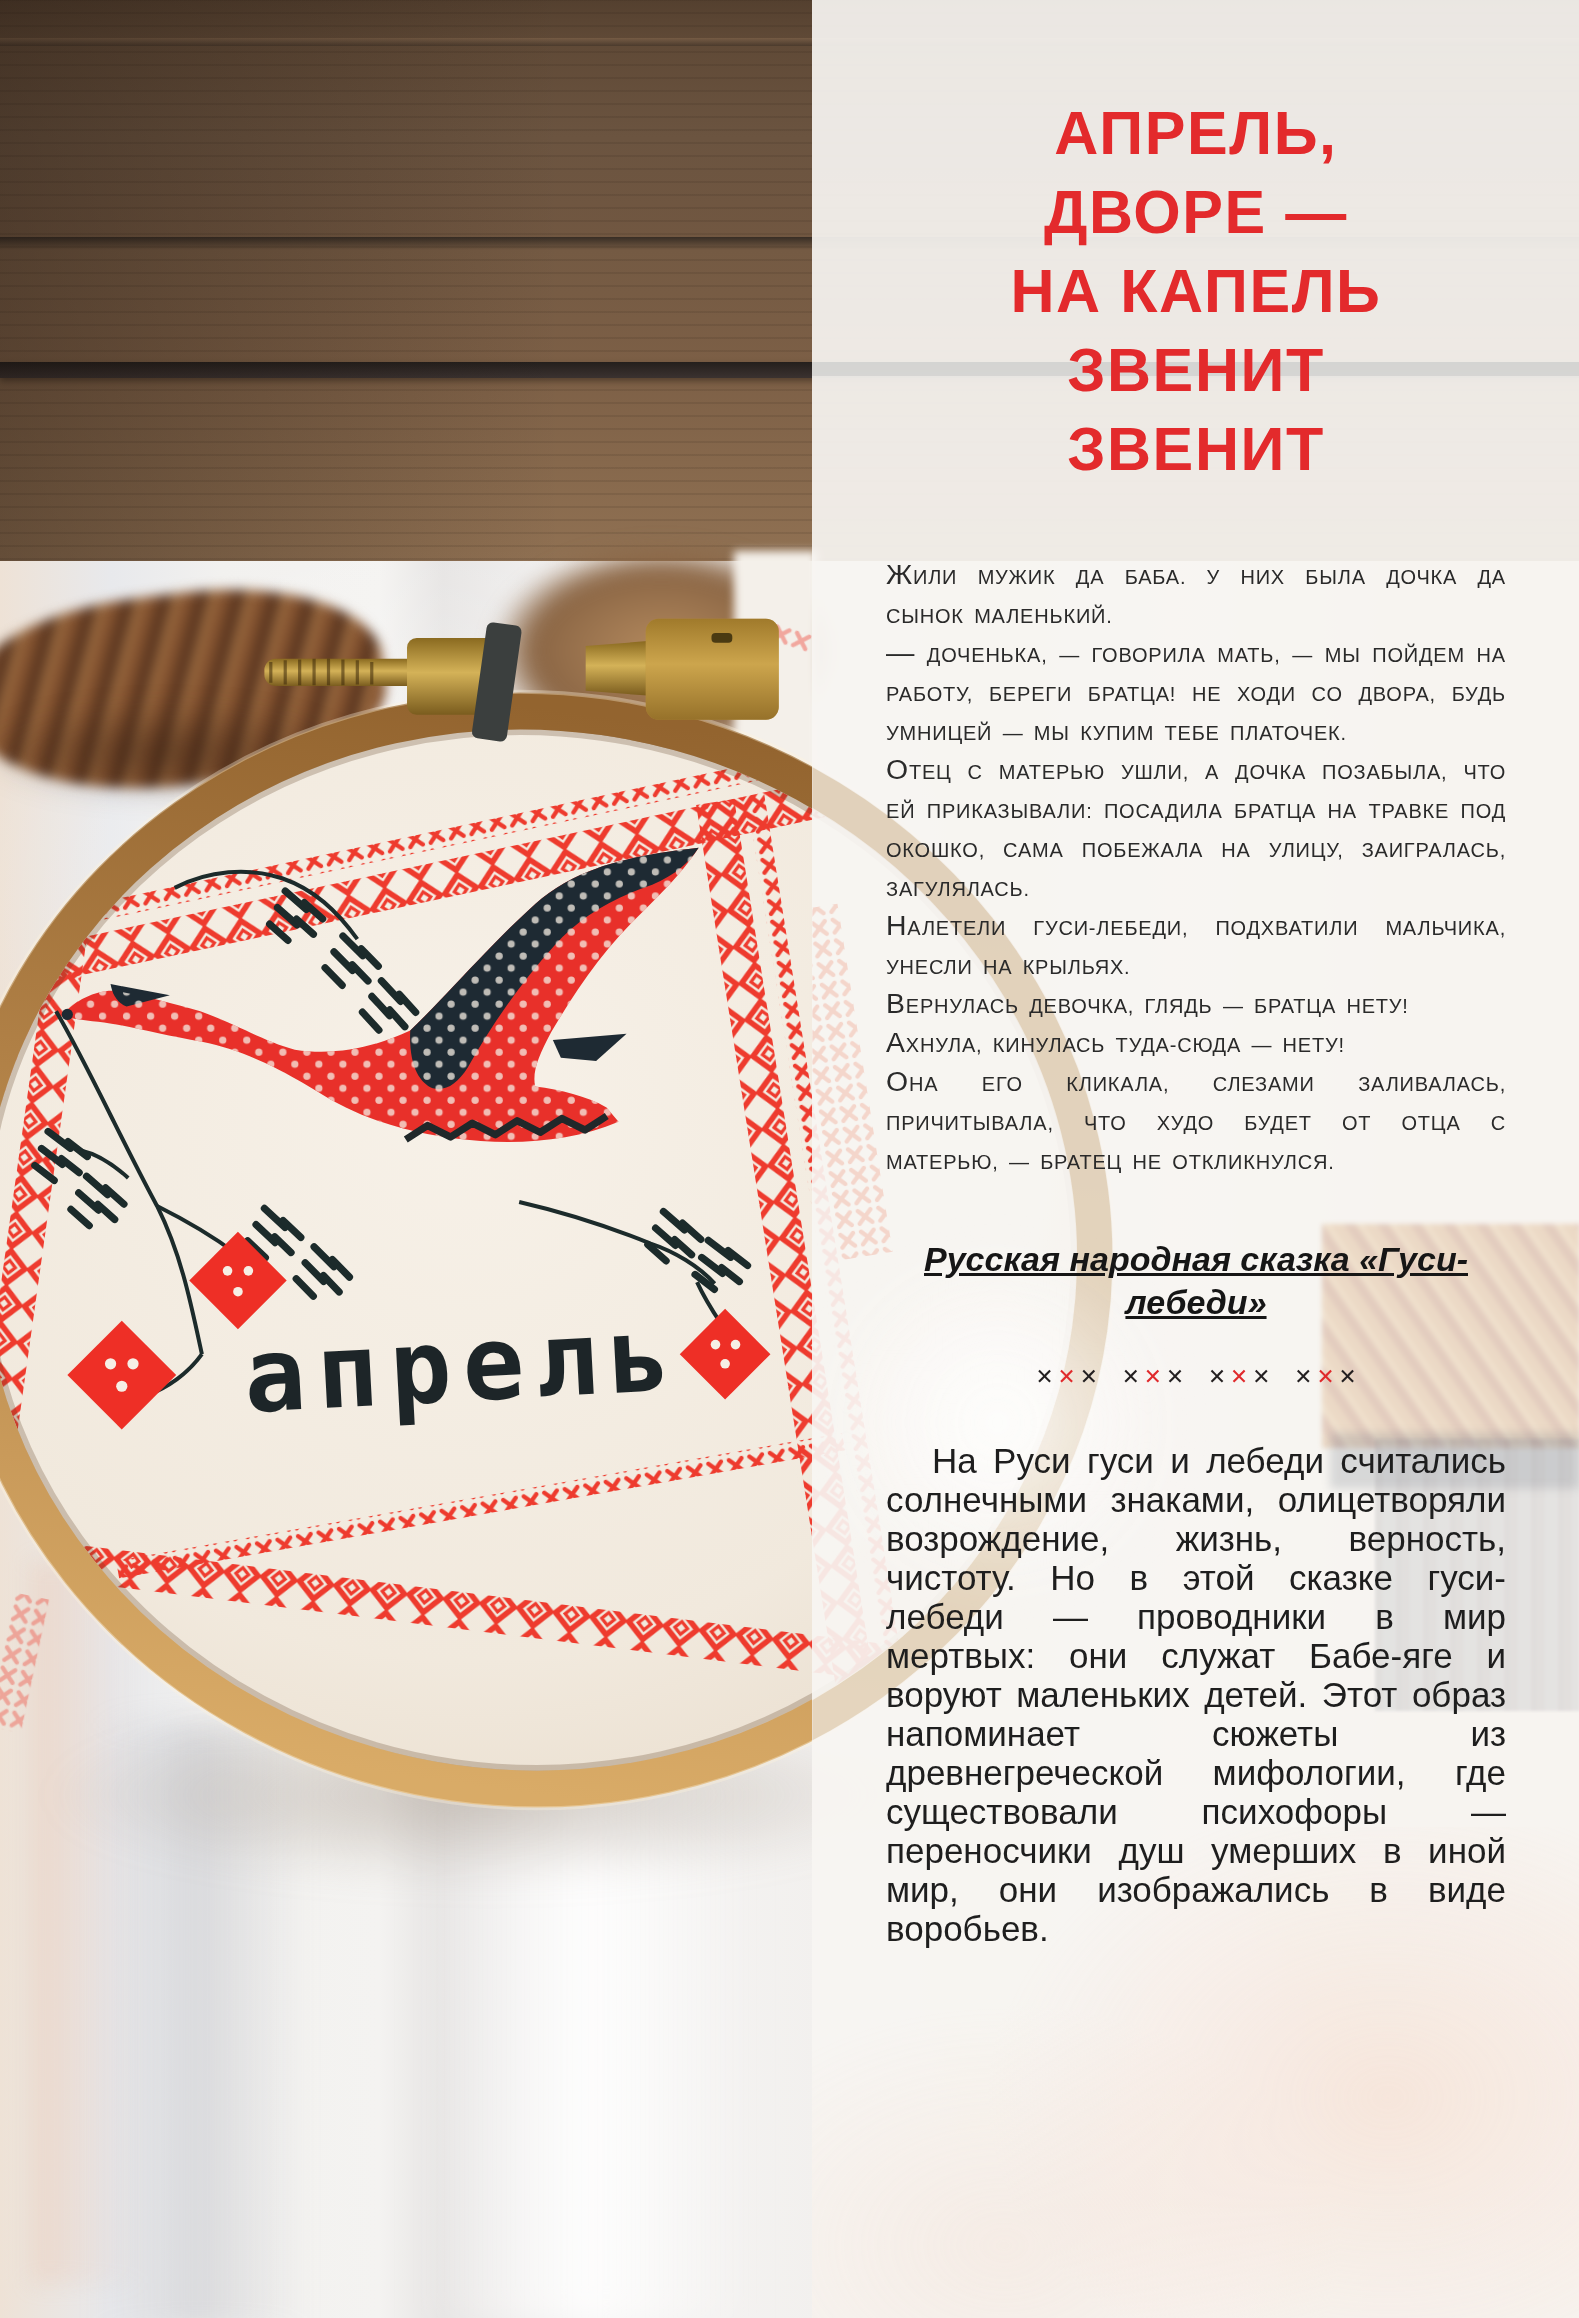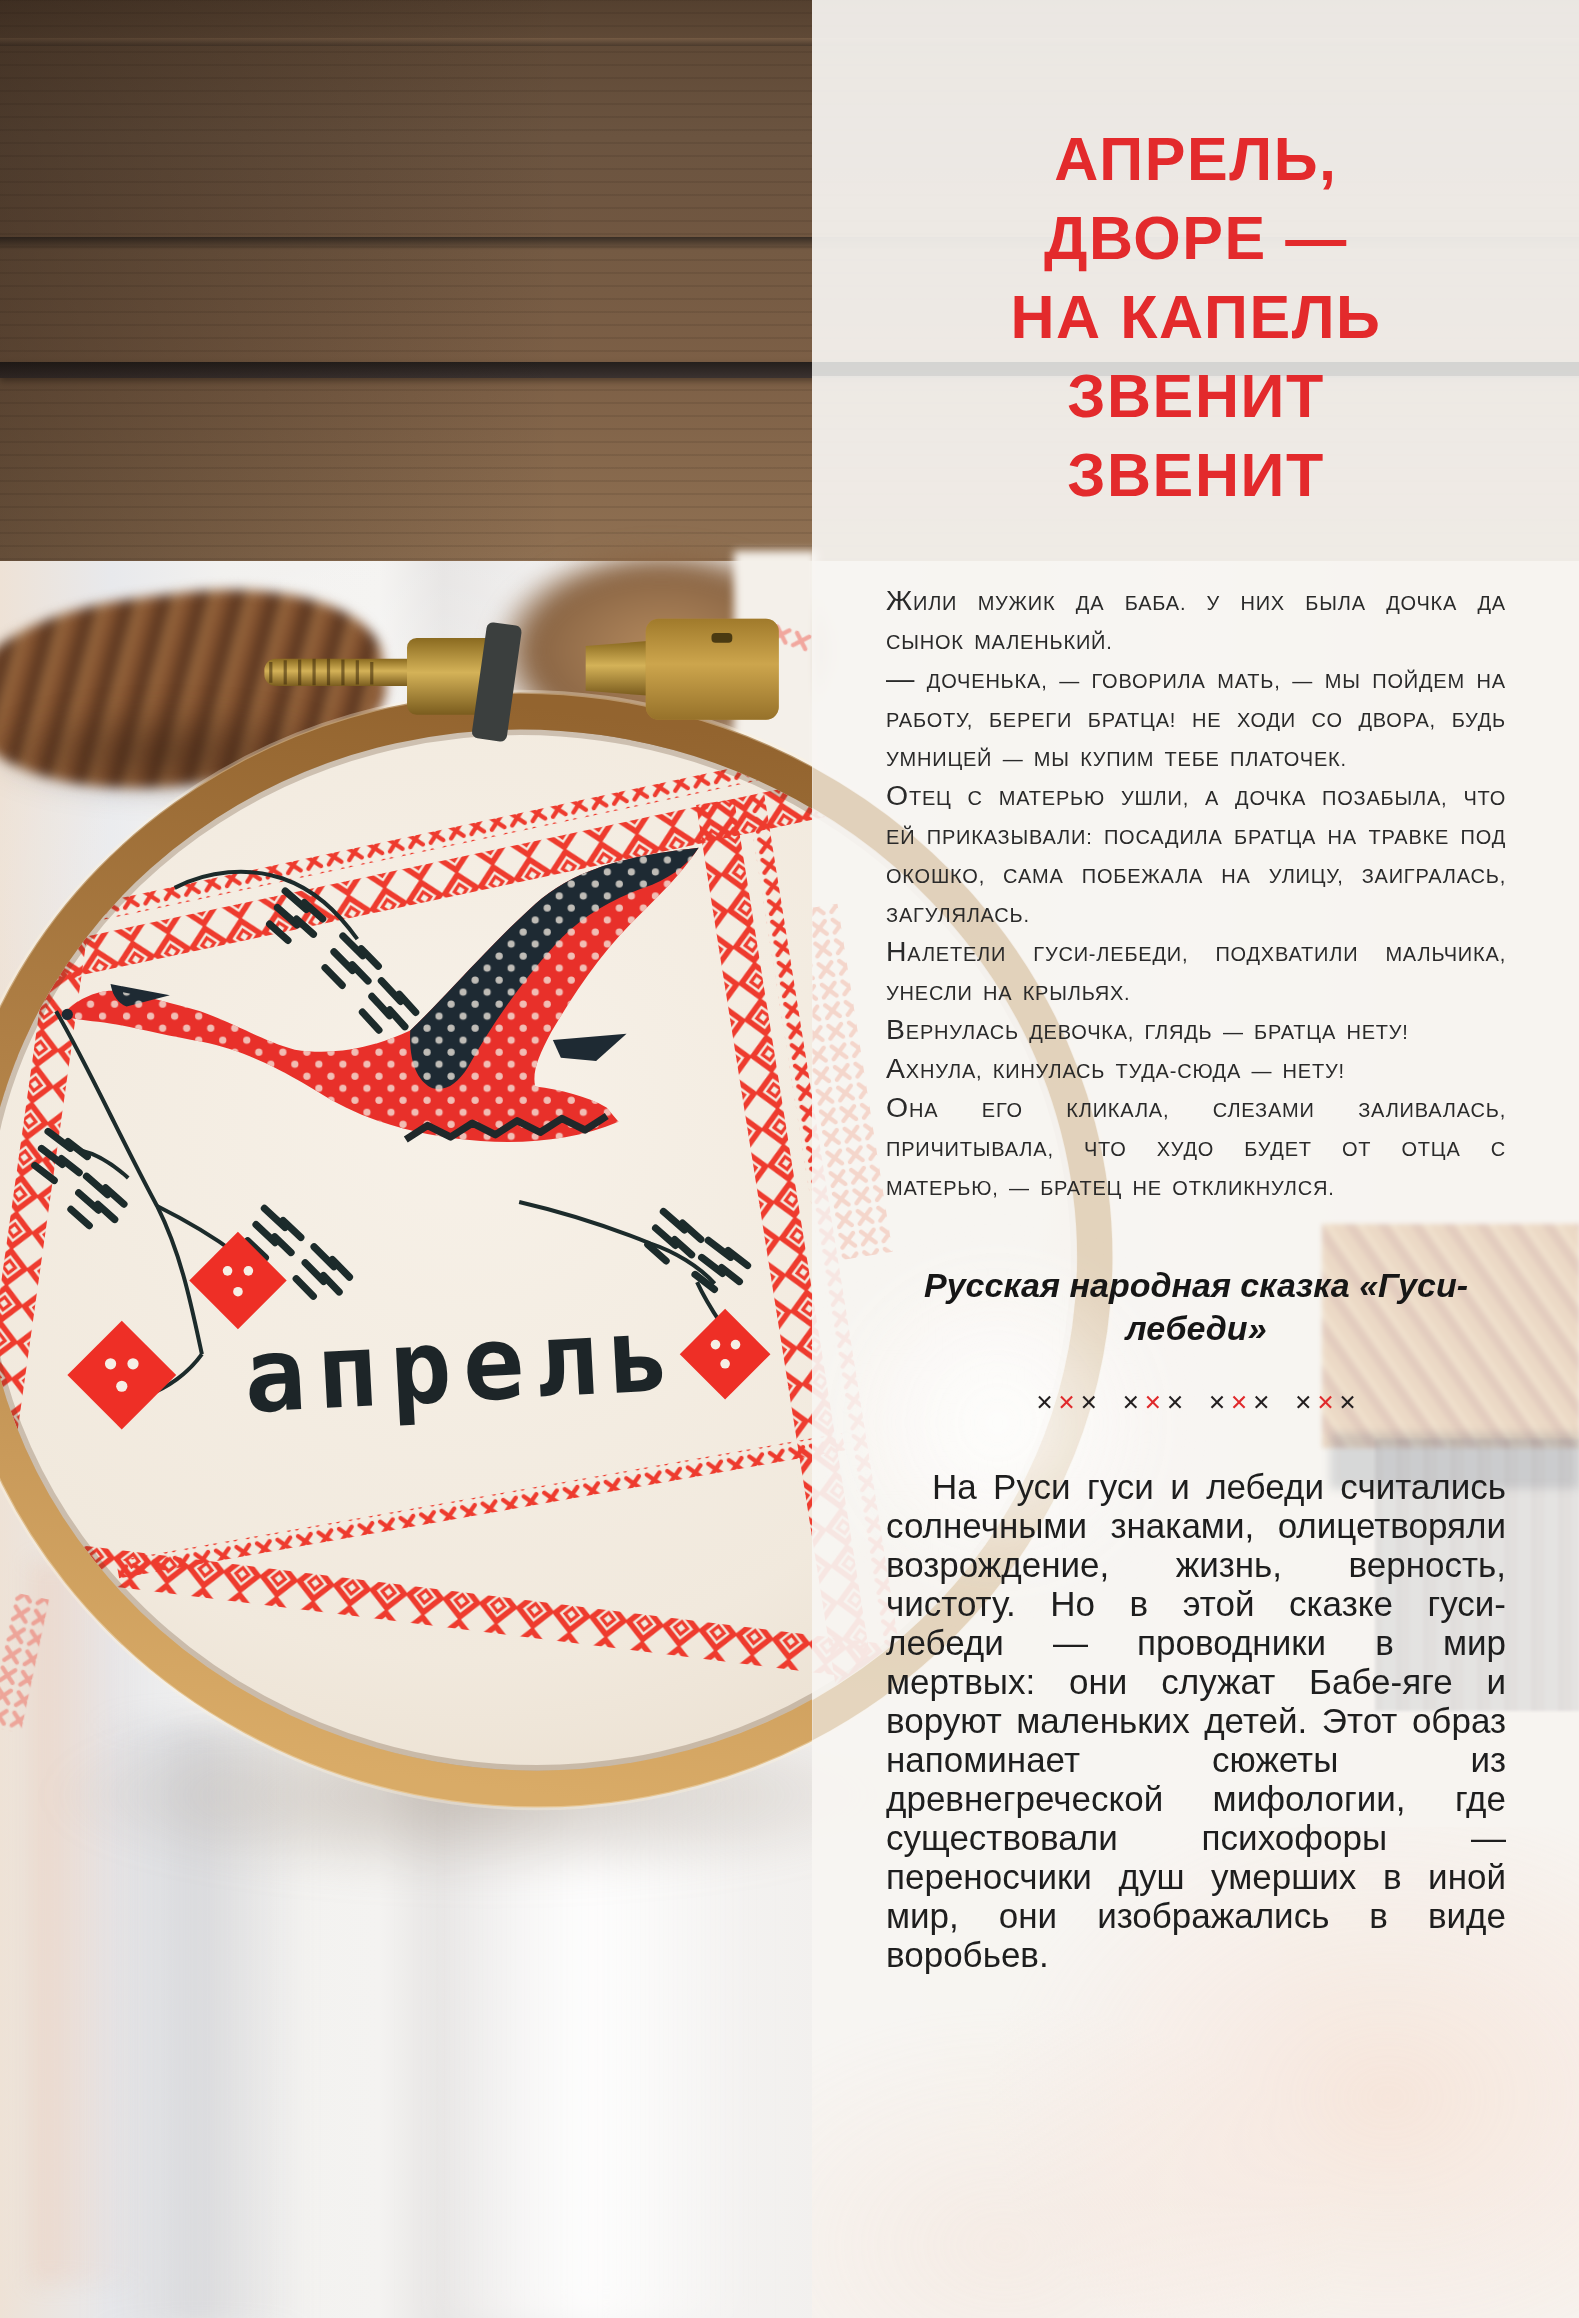--- a/index.html
+++ b/index.html
@@ -46,27 +46,27 @@
   .rv-darkband{left:1330px;top:1433px;width:250px;height:56px;background:#4a5668;opacity:.18;filter:blur(4.8px);}
   .rv-peach{left:812px;top:1827px;width:768px;height:492px;
     background:radial-gradient(401px 304px at 75% 55%,rgba(242,196,172,.55),rgba(242,196,172,0)),
                radial-gradient(336px 240px at 25% 85%,rgba(240,205,185,.4),rgba(240,205,185,0));
     opacity:.55;}
   .rv-whitefold{left:825px;top:1250px;width:345px;height:345px;border-radius:50%;
     background:radial-gradient(closest-side,rgba(255,255,255,.85),rgba(255,255,255,0));filter:blur(24px);}
   .rv-gap{left:812px;top:362px;width:768px;height:14.4px;background:#3c4450;opacity:.10;}
 
   
-  .panel-content{left:812px;top:0;width:768px;height:1701px;box-sizing:border-box;padding:120px 74px 0 74px;color:#262626;}
+  .panel-content{left:812px;top:0;width:768px;height:1701px;box-sizing:border-box;padding:94px 74px 0 74px;color:#262626;}
   .title{ text-align:center; color:#e32a2c; font-size:61px; line-height:79px; font-weight:700; letter-spacing:1.6px;}
   .tale{margin-top:69px;}
   .tale p{margin:0;font-size:20px;line-height:39px;letter-spacing:0.8px;word-spacing:4px;
     text-transform:uppercase;text-align:justify;color:#2a2a2a;}
   .tale p::first-letter{font-size:1.42em;line-height:0;}
-  .attribution{margin-top:56px;text-align:center;font-style:italic;font-weight:700;font-size:34px;line-height:43px;color:#161616;}
+  .attribution{margin-top:56px;text-align:center;font-style:italic;font-weight:700;font-size:34px;line-height:43px;color:#161616;text-decoration:underline;}
   .divider{margin-top:42px;display:flex;justify-content:center;gap:24px;}
   .divider .xg{display:flex;gap:4px;}
   .divider .x{font-size:21.6px;font-weight:700;line-height:21.6px;font-family:"DejaVu Sans",sans-serif;}
   .note{margin-top:53px;}
   .note p{margin:0;font-size:35px;line-height:39px;text-align:justify;text-indent:46px;color:#1e1e1e;word-spacing:1.6px;}
 </style>
 </head>
 <body>
 
 <div class="page">

